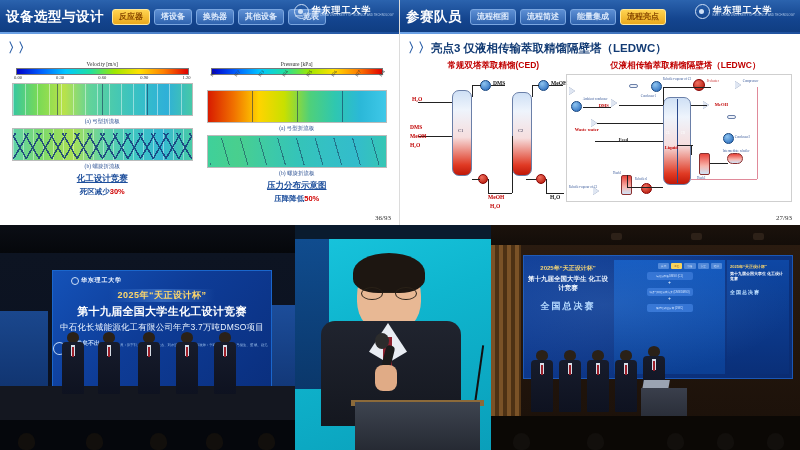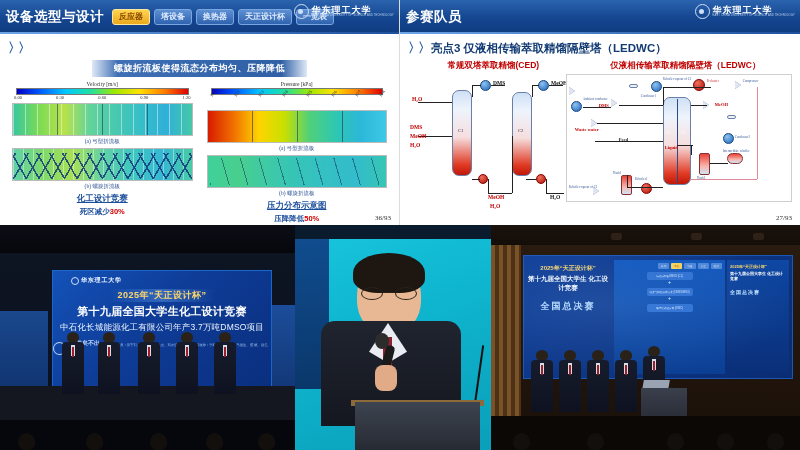--- a/index.html
+++ b/index.html
@@ -257,37 +257,36 @@
 
   <div class="slides">
 
     <div class="slide left">
       <div class="hdr">
         <div class="hdr-title">设备选型与设计</div>
         <div class="tabs">
           <div class="tab active">反应器</div>
           <div class="tab">塔设备</div>
           <div class="tab">换热器</div>
-          <div class="tab">天正设计杯</div>
+          <div class="tab">其他设备</div>
           <div class="tab">一览表</div>
         </div>
         <div class="logo">
           <div class="logo-mark"></div>
           <div class="logo-txt">
             <div class="logo-cn">华东理工大学</div>
             <div class="logo-en">EAST CHINA UNIVERSITY OF SCIENCE AND TECHNOLOGY</div>
           </div>
         </div>
       </div>
 
       <div class="body">
         <div class="s-title">
           <span class="chev">〉〉</span>
         </div>
-        <div class="banner">螺旋折流板使得流态分布均匀、压降降低</div>
 
         <div class="two-col">
 
           <div class="col">
             <div class="cbar-lbl">Velocity [m/s]</div>
             <div class="cbar"></div>
             <div class="ticks">
               <span>0.00</span>
               <span>0.30</span>
               <span>0.60</span>
@@ -335,20 +334,26 @@
             </div>
           </div>
         </div>
         <div class="pgnum">36/93</div>
       </div>
     </div>
 
     <div class="slide right">
       <div class="hdr">
         <div class="hdr-title">参赛队员</div>
+        <div class="tabs">
+          <div class="tab">流程框图</div>
+          <div class="tab">流程简述</div>
+          <div class="tab">能量集成</div>
+          <div class="tab active">流程亮点</div>
+        </div>
         <div class="logo">
           <div class="logo-mark"></div>
           <div class="logo-txt">
             <div class="logo-cn">华东理工大学</div>
             <div class="logo-en">EAST CHINA UNIVERSITY OF SCIENCE AND TECHNOLOGY</div>
           </div>
         </div>
       </div>
 
       <div class="body">

